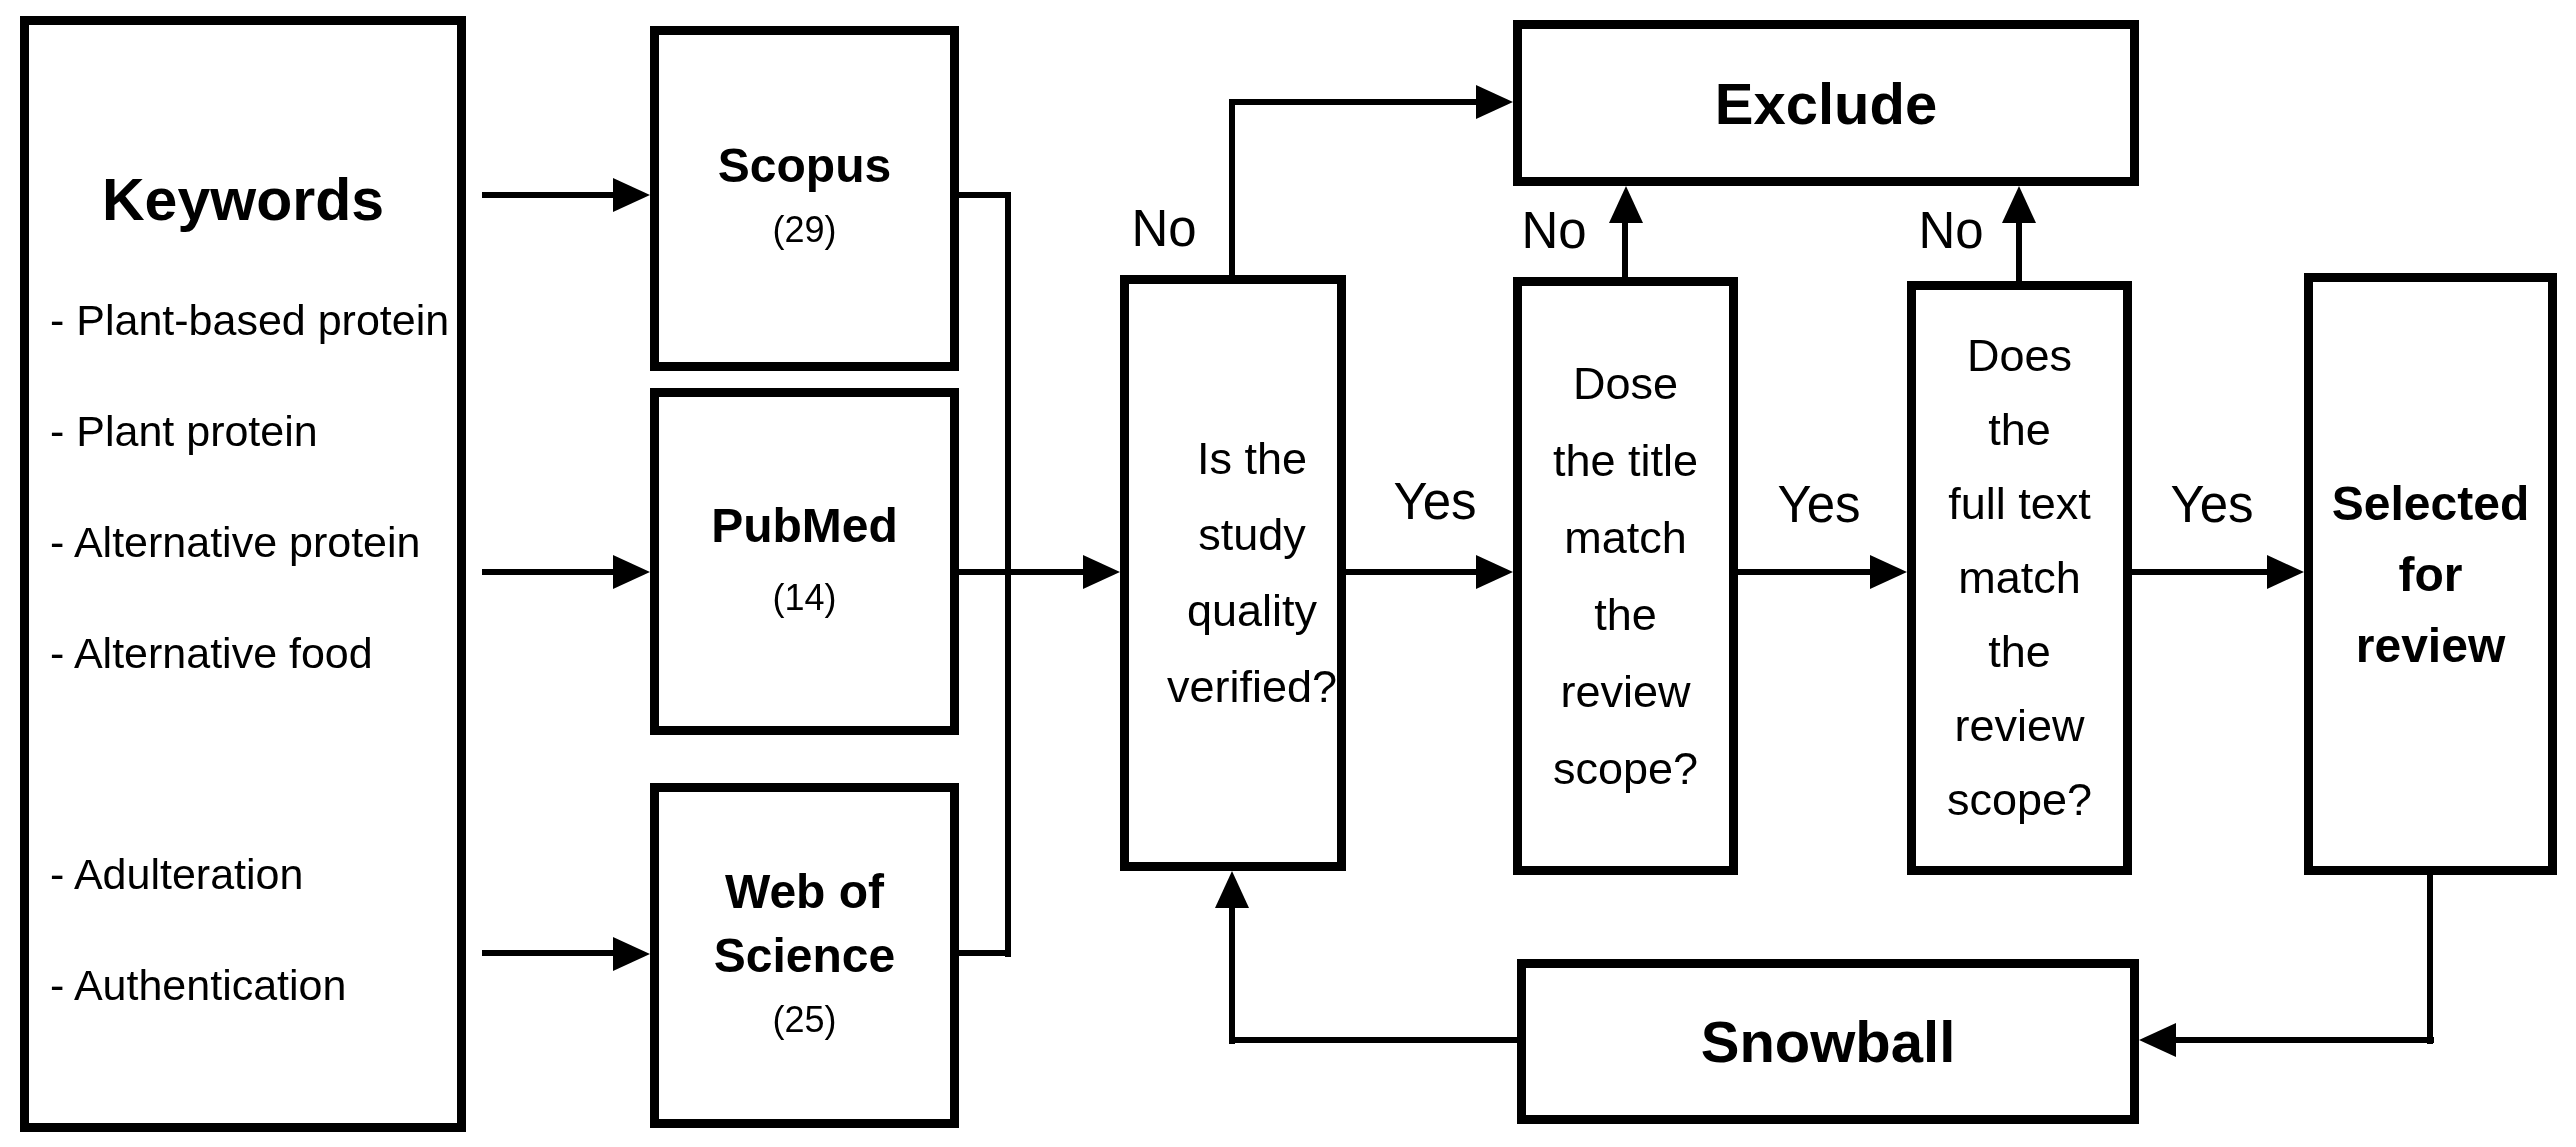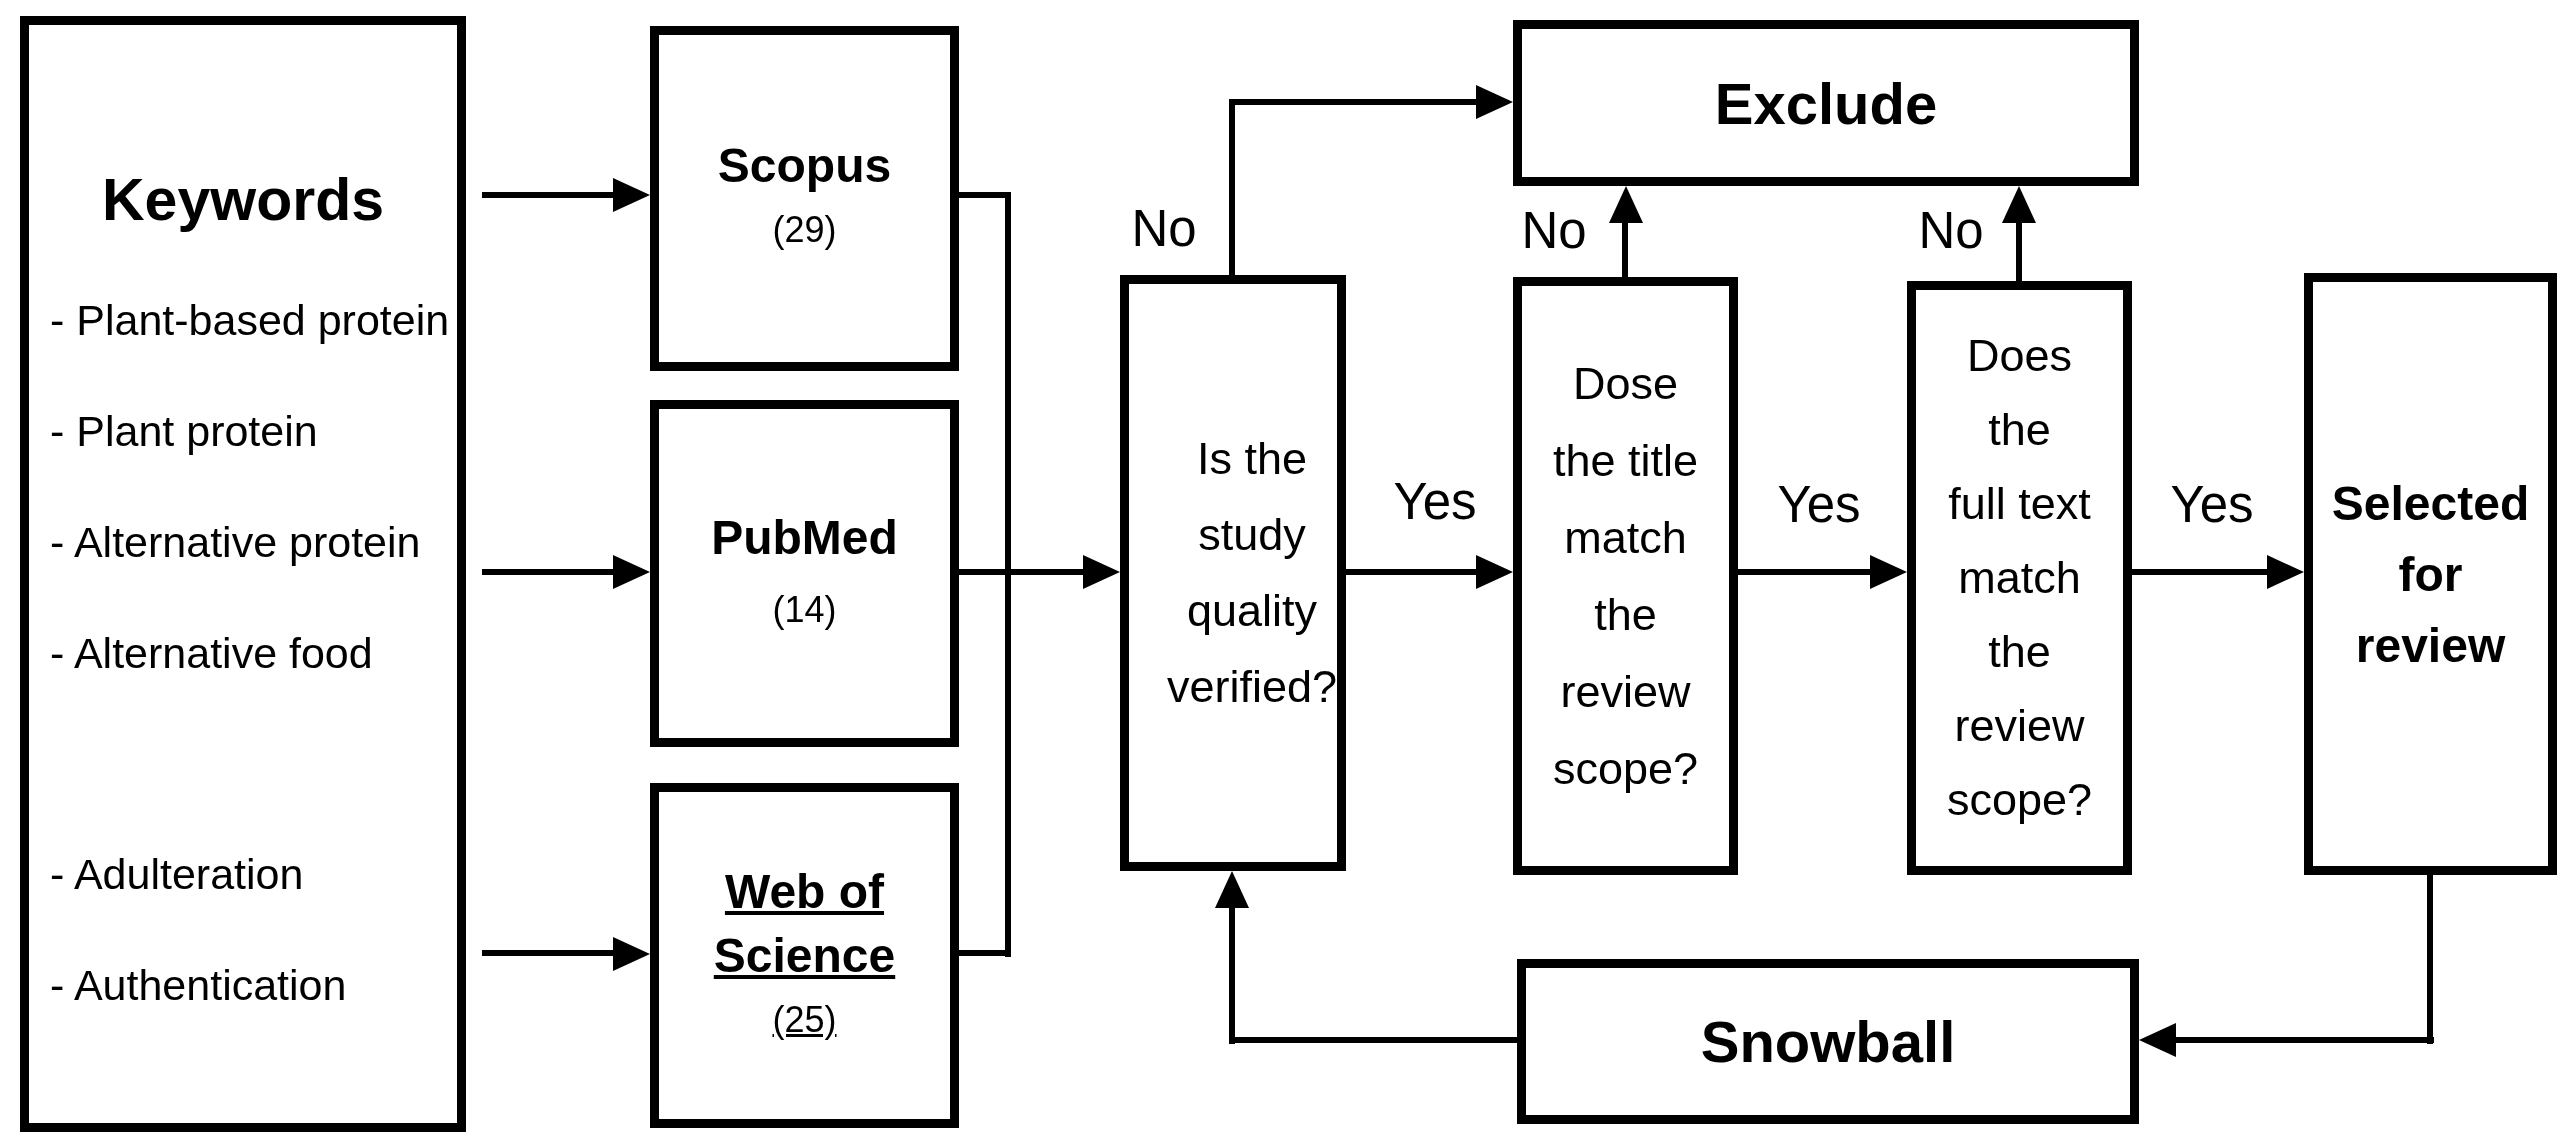--- a/index.html
+++ b/index.html
@@ -91,26 +91,26 @@
     <div class="kw-item" style="top:600px;">- Alternative food</div>
     <div class="kw-item" style="top:821px;">- Adulteration</div>
     <div class="kw-item" style="top:932px;">- Authentication</div>
   </div>
 
   <div class="box" style="left:650px; top:17.7px; width:309px; height:345px;margin-top:8px;">
     <div class="db-name">Scopus</div>
     <div class="db-count">(29)</div>
   </div>
 
-  <div class="box" style="left:650px; top:400px; width:309px; height:347px;gap:8px;">
+  <div class="box" style="left:650px; top:388px; width:309px; height:347px;gap:8px;">
     <div class="db-name">PubMed</div>
     <div class="db-count">(14)</div>
   </div>
 
-  <div class="box" style="left:650px; top:783px; width:309px; height:345px;text-decoration:underline;">
+  <div class="box" style="left:650px; top:783px; width:309px; height:345px;">
     <div class="db-name preline">Web of
 Science</div>
     <div class="db-count">(25)</div>
   </div>
 
   <div class="box" style="left:1120px; top:275px; width:226px; height:596px;align-items:flex-end;">
     <div class="decision-text preline">Is the
 study
 quality
 verified?</div>

